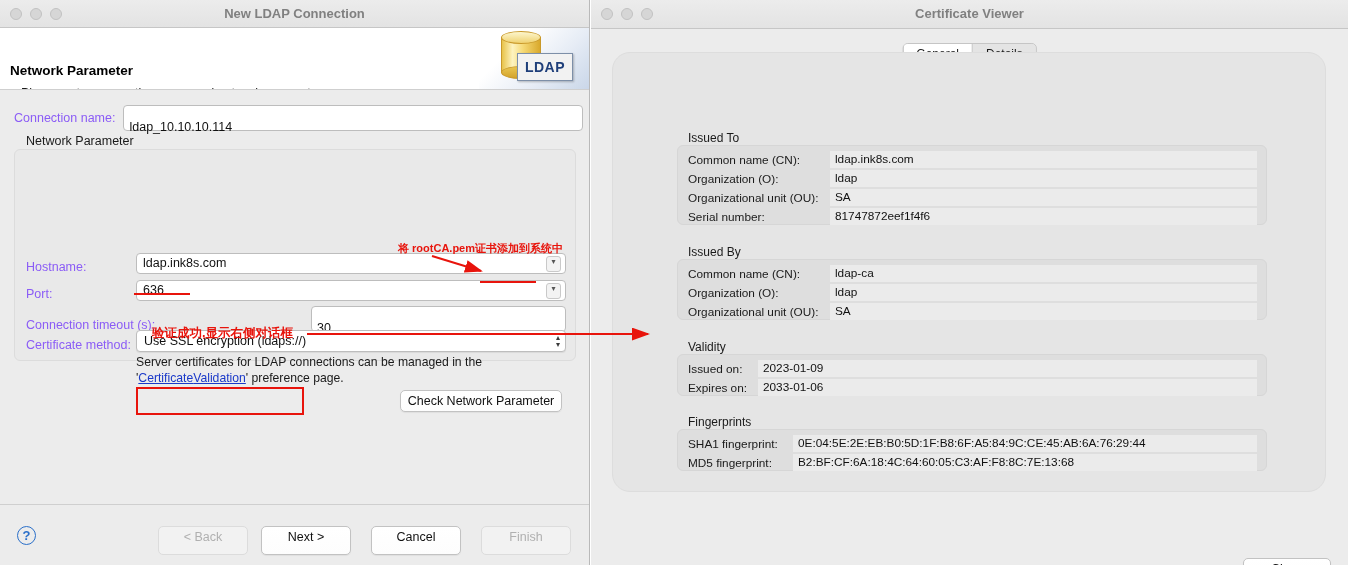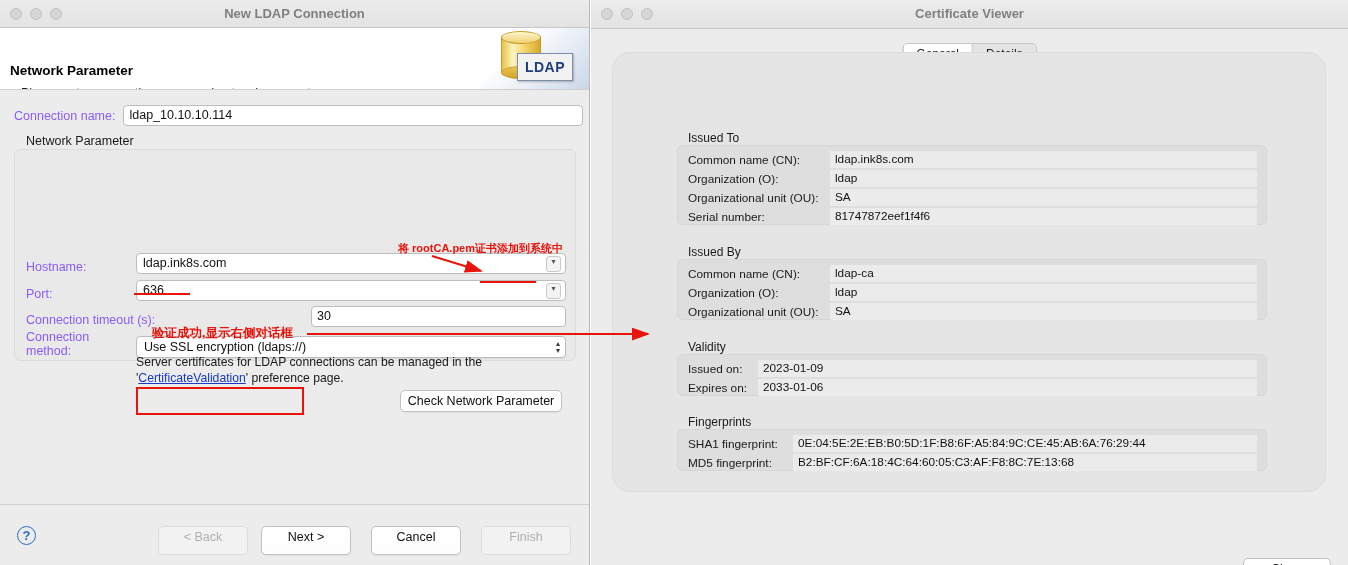--- a/index.html
+++ b/index.html
@@ -88,21 +88,21 @@
   
   .wbody { position: relative; height: 414px; background: #ececec; }
 
   .row-conn {
     position: absolute; left: 14px; top: 15px;
     display: flex; align-items: center; gap: 8px;
   }
   .lbl { font-size: 12.5px; color: #8b5cf6; }
   .txtfield {
     background: #ffffff; border: 1px solid #bdbdbd; border-radius: 4px;
-    height: 21px; line-height: 19px; padding: 0 5px;
+    height: 21px; line-height: 19px; padding: 12px 5px;
     font-size: 12.5px; color: #111;
   }
 
   .group-label {
     position: absolute; left: 26px; top: 44px;
     font-size: 12.5px; color: #1a1a1a;
   }
   .group-box {
     position: absolute; left: 14px; top: 59px; width: 562px; height: 212px;
     background: #e9e9e9; border: 1px solid #dcdcdc; border-radius: 6px;
@@ -294,21 +294,21 @@
           <span class="chev">▾</span>
         </span>
       </div>
 
       <div class="frow" style="left:26px; top:216px;">
         <span class="lbl" style="width:285px">Connection timeout (s):</span>
         <span class="txtfield" style="width:255px">30</span>
       </div>
 
       <div class="frow" style="left:26px; top:240px;">
-        <span class="lbl" style="width:110px">Connection method:</span>
+        <span class="lbl" style="width:110px">Certificate method:</span>
         <span class="popup" style="width:430px">
           <span>Use SSL encryption (ldaps://)</span>
           <span class="updown">▴<br>▾</span>
         </span>
       </div>
 
       <div class="certnote">
         <span>Server certificates for LDAP connections can be managed in the '</span><span class="link">Certificate</span><span class="link">Validation</span><span>' preference page.</span>
       </div>
 

